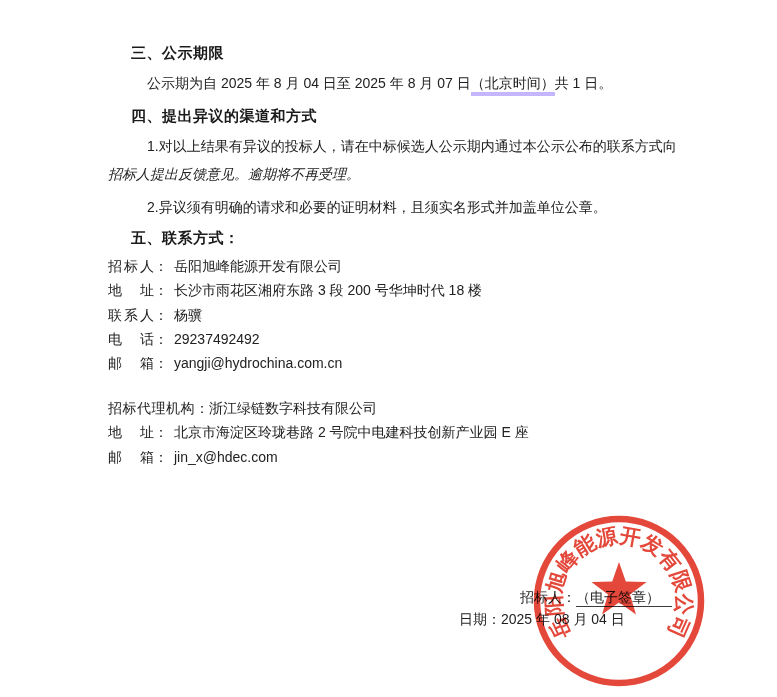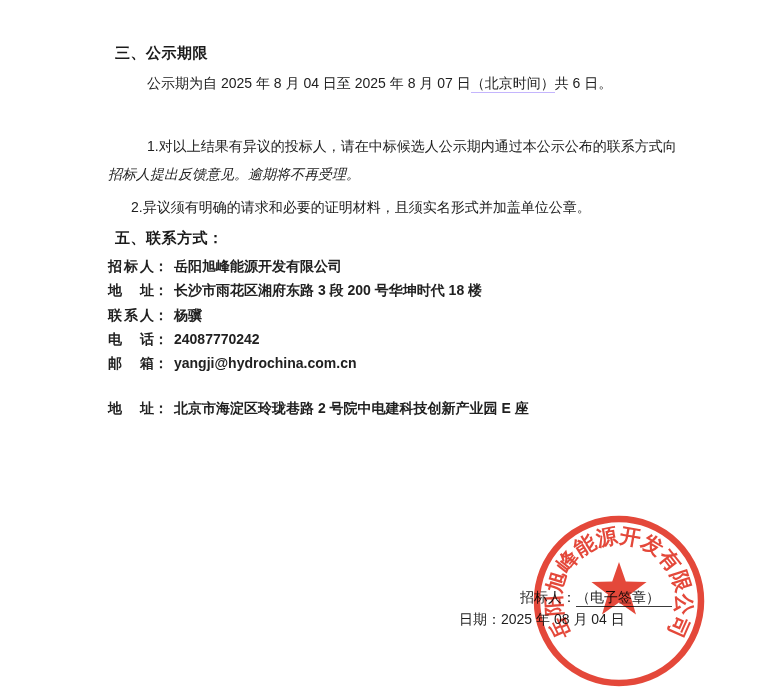--- a/index.html
+++ b/index.html
@@ -6,73 +6,80 @@
   .page{
     position:relative;
     width:777px;height:697px;
     background:#ffffff;
     font-family:"Liberation Sans","DejaVu Sans",sans-serif;
     color:#212121;
     font-size:14px;
     overflow:hidden;
   }
   .abs{position:absolute;white-space:nowrap;}
-  .h{font-weight:bold;color:#1b1b1b;font-size:15px;letter-spacing:.5px;}
-  .uline{border-bottom:1px solid #c4b5fd;padding-bottom:1px;}
+  .h{font-weight:bold;color:#1b1b1b;font-size:15px;letter-spacing:.5px;margin-left:16px;}
+  .uline{border-bottom:4px solid #c4b5fd;padding-bottom:1px;}
   .rows{line-height:24.3px;}
-  .rows .row{height:24.3px;font-weight:bold;}
+  .rows .row{height:24.3px;}
   .lbl{display:inline-block;width:46px;text-align:justify;text-align-last:justify;}
   .val{margin-left:6px;}
   .intro-lbl{letter-spacing:.5px;}
   .sig{font-size:14px;color:#1e1e1e;}
   .sealword{border-bottom:1px solid #3a3a3a;padding-bottom:1px;padding-right:12px;}
   .stamp{
     position:absolute;left:523px;top:505px;width:192px;height:192px;
     mix-blend-mode:multiply;opacity:.93;pointer-events:none;
   }
 </style>
 </head>
 <body>
 
 <div class="page">
 
   <div class="abs h" style="left:115px;top:44px;">三、公示期限</div>
 
   <div class="abs" style="left:147px;top:75px;">
-    <span>公示期为自 2025 年 8 月 04 日至 2025 年 8 月 07 日</span><span class="uline">（北京时间）</span><span>共 6 日。</span>
+    <span>公示期为自 2025 年 8 月 04 日至 2025 年 8 月 07 日</span><span class="uline">（北京时间）</span><span>共 1 日。</span>
   </div>
 
+  <div class="abs h" style="left:115px;top:107px;">四、提出异议的渠道和方式</div>
 
   <div class="abs" style="left:147px;top:138px;text-align:center;">1.对以上结果有异议的投标人，请在中标候选人公示期内通过本公示公布的联系方式向</div>
   <div class="abs" style="left:108px;top:166px;font-style:italic;">招标人提出反馈意见。逾期将不再受理。</div>
-  <div class="abs" style="left:131px;top:199px;">2.异议须有明确的请求和必要的证明材料，且须实名形式并加盖单位公章。</div>
+  <div class="abs" style="left:147px;top:199px;">2.异议须有明确的请求和必要的证明材料，且须实名形式并加盖单位公章。</div>
 
   <div class="abs h" style="left:115px;top:229px;text-align:center;">五、联系方式：</div>
 
   <div class="abs rows" style="left:108px;top:254px;">
     <div class="row">
       <span class="lbl">招标人</span><span>：</span><span class="val">岳阳旭峰能源开发有限公司</span>
     </div>
     <div class="row">
       <span class="lbl">地址</span><span>：</span><span class="val">长沙市雨花区湘府东路 3 段 200 号华坤时代 18 楼</span>
     </div>
     <div class="row">
       <span class="lbl">联系人</span><span>：</span><span class="val">杨骥</span>
     </div>
     <div class="row">
-      <span class="lbl">电话</span><span>：</span><span class="val">24087770242</span>
+      <span class="lbl">电话</span><span>：</span><span class="val">29237492492</span>
     </div>
     <div class="row">
       <span class="lbl">邮箱</span><span>：</span><span class="val">yangji@hydrochina.com.cn</span>
     </div>
   </div>
 
   <div class="abs rows" style="left:108px;top:396px;">
     <div class="row">
+      <span class="intro-lbl">招标代理机构</span><span>：</span><span>浙江绿链数字科技有限公司</span>
+    </div>
+    <div class="row">
       <span class="lbl">地址</span><span>：</span><span class="val">北京市海淀区玲珑巷路 2 号院中电建科技创新产业园 E 座</span>
+    </div>
+    <div class="row">
+      <span class="lbl">邮箱</span><span>：</span><span class="val">jin_x@hdec.com</span>
     </div>
   </div>
 
   <div class="abs sig" style="left:520px;top:589px;">
     <span>招标人：</span><span class="sealword">（电子签章）</span>
   </div>
   <div class="abs sig" style="left:459px;top:611px;">
     <span>日期：</span><span>2025 年 08 月 04 日</span>
   </div>
 

